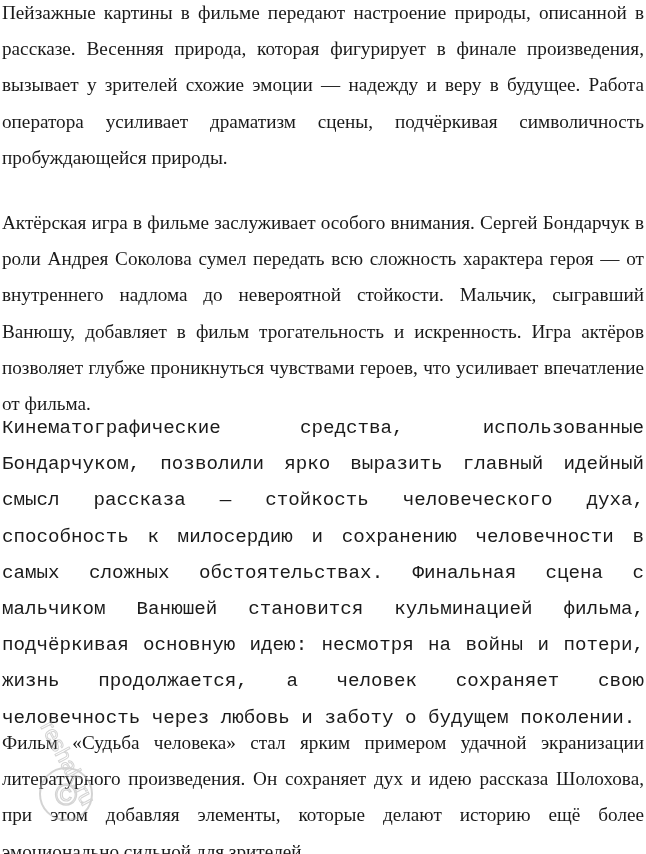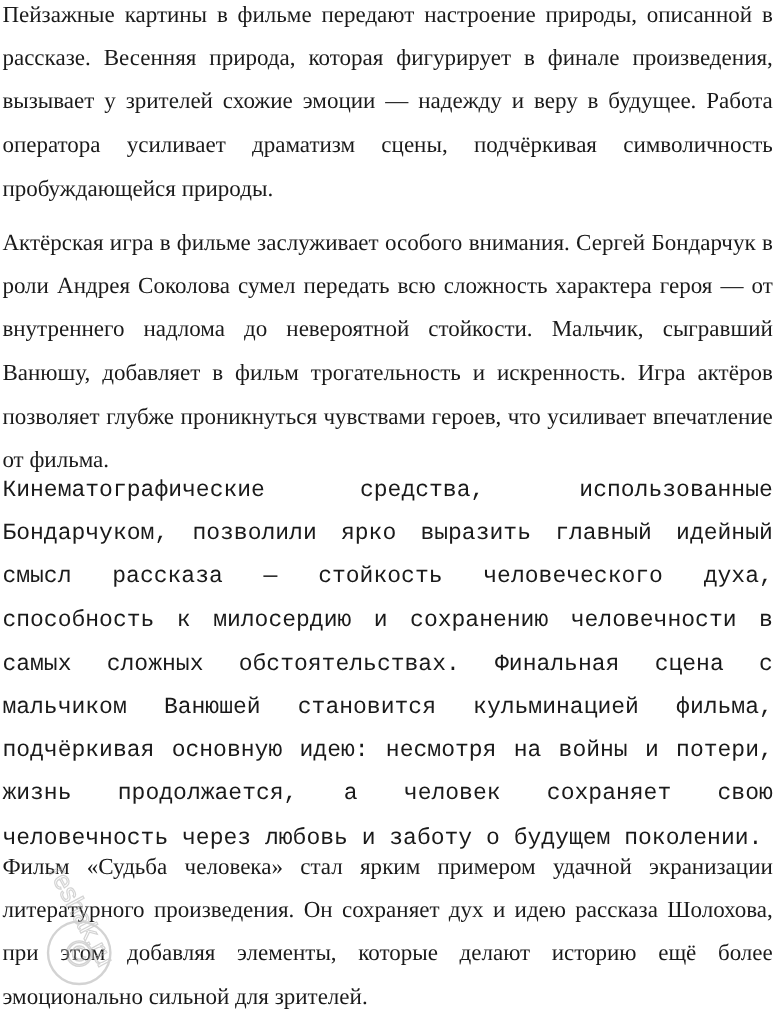--- a/index.html
+++ b/index.html
@@ -25,21 +25,21 @@
       line-height: 36.2px;
       color: #1a1a1a;
     }
     .para {
       margin: 0;
       text-align: justify;
       text-align-last: left;
       hyphens: none;
     }
     .para + .para {
-      margin-top: 2px;
+      margin-top: 22px;
     }
     .p1 { position: absolute; top: -5px; left: 2px; width: 642px; }
     .p2 { position: absolute; top: 183px; left: 2px; width: 642px; }
     .p3 { position: absolute; top: 388px; left: 2px; width: 642px; word-spacing: 0; font-family: Liberation Mono, monospace; }
     .p4 { position: absolute; top: 703px; left: 2px; width: 642px; }
     .watermark {
       position: absolute;
       left: 18px;
       top: 712px;
       width: 120px;

